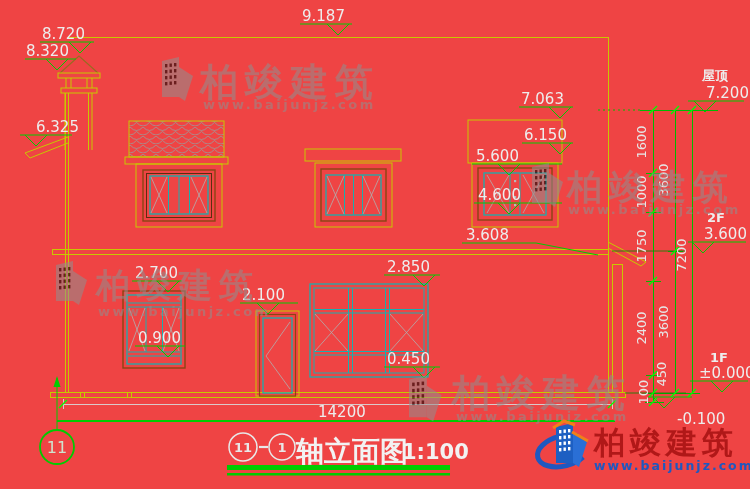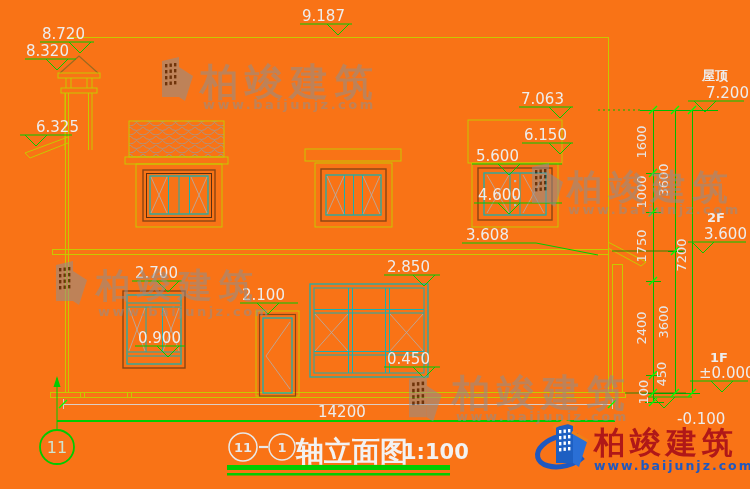--- a/index.html
+++ b/index.html
@@ -1,16 +1,16 @@
 <!DOCTYPE html>
 <html><head>
 <meta charset="utf-8">
 <style>
   html,body{margin:0;padding:0;background:#000;}
-  .canvas{position:relative;width:750px;height:489px;background:#f97316;overflow:hidden;
+  .canvas{position:relative;width:750px;height:489px;background:#ef4444;overflow:hidden;
           font-family:"DejaVu Sans", sans-serif;}
   svg{display:block}
   text{font-family:"DejaVu Sans", sans-serif;}
   .dimtxt{fill:#ededed;font-size:15px;}
   .lbl{fill:#ededed;font-size:13px;font-weight:bold;}
   .rot{fill:#e6e6e6;font-size:13px;}
   .wm{fill:#8f8f8f;opacity:.55;}
   .wmtxt{font-weight:bold;letter-spacing:7px;}
   .wmurl{font-weight:bold;font-size:13px;letter-spacing:2.5px;}
   .ttl{fill:#f2f2f2;font-weight:bold;}

